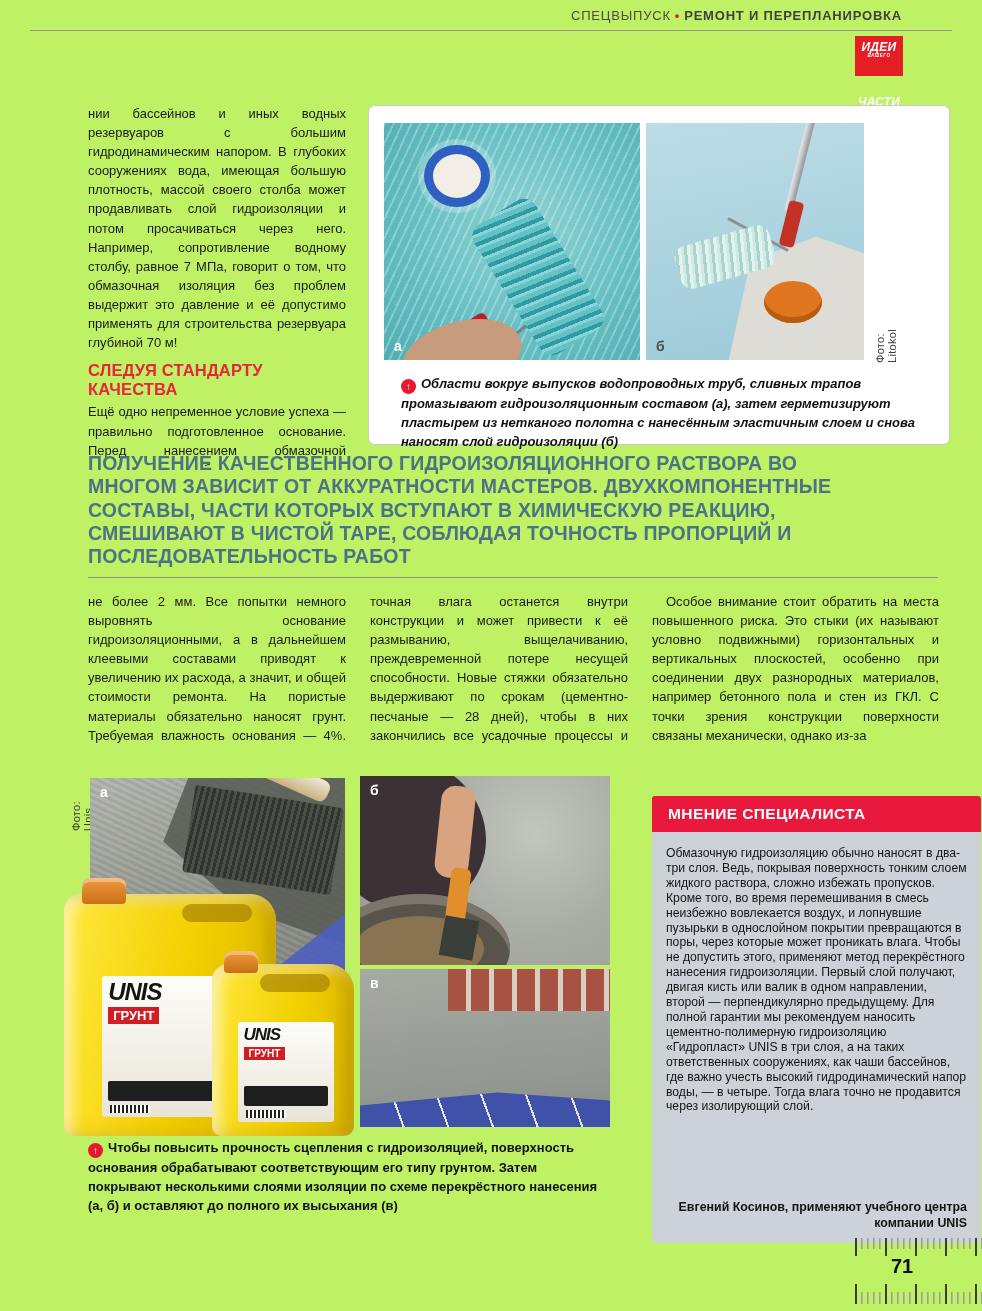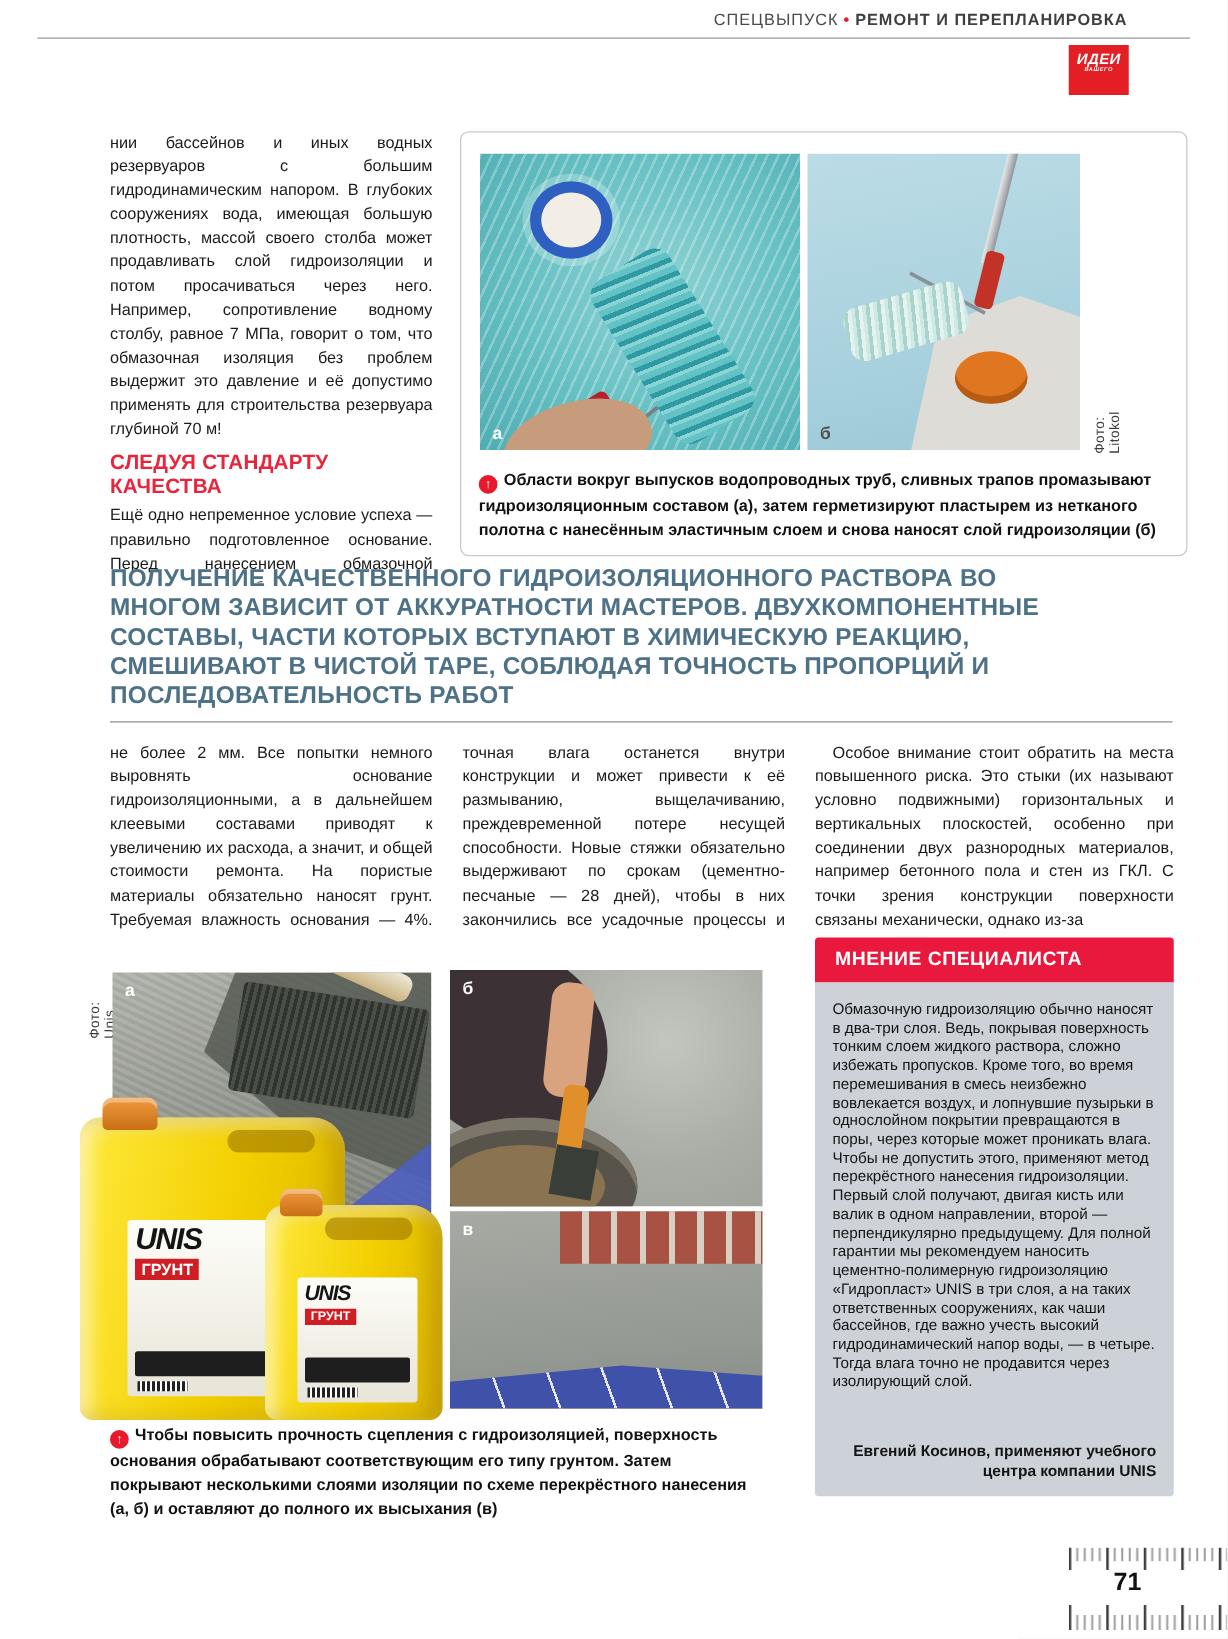--- a/index.html
+++ b/index.html
@@ -1,16 +1,16 @@
 <!DOCTYPE html>
 <html lang="ru"><head>
 <meta charset="utf-8">
 <style>
   html,body{margin:0;padding:0;background:#e9e9e9;}
-  .page{position:relative;width:982px;height:1311px;background:#ffffff;margin:0 auto;
+  .page{position:relative;width:982px;height:1311px;background:#bef264;margin:0 auto;
         font-family:"Liberation Sans",sans-serif;color:#1a1a1a;overflow:hidden;}
   [data-name]{box-sizing:border-box;}
 
   
   .kicker{position:absolute;top:8px;right:80px;font-size:13px;letter-spacing:.8px;color:#4a4a4a;}
   .kicker .pre{font-weight:400;}
   .kicker .dot{color:#e31e2c;font-weight:700;margin:0 4px;}
   .kicker .ttl{font-weight:700;color:#3f3f3f;}
   .header-rule{position:absolute;top:30px;left:30px;width:922px;height:1px;background:#9a9a9a;}
   .logo{position:absolute;top:36px;left:855px;width:48px;height:40px;background:#e31e24;color:#fff;
@@ -60,21 +60,21 @@
   .phB .wire2{position:absolute;left:78px;top:110px;width:68px;height:3px;background:#8a9095;transform:rotate(28deg);}
   .phB .roller2{position:absolute;left:30px;top:112px;width:98px;height:44px;border-radius:12px;transform:rotate(-16deg);
         background:repeating-linear-gradient(100deg,#cfe9e3 0 3px,#a9d4cd 3px 6px,#e4f3ef 6px 9px);}
   .phB .patch{position:absolute;left:0;top:0;width:100%;height:100%;
         clip-path:polygon(38% 100%,48% 58%,78% 48%,100% 55%,100% 100%);background:#dddcd6;}
   .phB .drain{position:absolute;left:118px;top:158px;width:58px;height:42px;border-radius:50%;background:#e0761f;
         box-shadow:inset 0 -6px 0 #b85c12;}
   .phB .lab{left:10px;bottom:6px;color:#4e4e4e;}
   .credit-v{position:absolute;font-size:11px;color:#3d3d3d;writing-mode:vertical-rl;transform:rotate(180deg);letter-spacing:.3px;}
   .credit-top{left:505px;top:195px;height:62px;}
-  .topcap{position:absolute;left:14px;top:268px;width:545px;}
+  .topcap{position:absolute;left:32px;top:268px;width:545px;font-style:italic;}
 
   
   .credit-bottom{left:70px;top:775px;height:56px;}
   .phA2{left:90px;top:778px;width:255px;height:232px;background:
         repeating-linear-gradient(25deg,rgba(0,0,0,.05) 0 3px,rgba(255,255,255,.05) 3px 6px),
         linear-gradient(160deg,#b3b6ae 0%,#90938b 55%,#7e817a 100%);}
   .phA2 .wet{position:absolute;right:0;top:0;width:75%;height:72%;background:#565b54;
         clip-path:polygon(18% 0,100% 0,100% 100%,45% 78%,5% 38%);opacity:.85;}
   .phA2 .brush{position:absolute;left:98px;top:18px;width:150px;height:88px;background:
         repeating-linear-gradient(95deg,#30342f 0 3px,#4a4f48 3px 6px);transform:rotate(9deg);border-radius:4px;}
@@ -116,21 +116,21 @@
        repeating-linear-gradient(90deg,#222 0 2px,#fff 2px 4px);}
   .can-big{left:6px;top:16px;width:212px;height:242px;}
   .can-small{left:154px;top:86px;width:142px;height:172px;}
   .can-small .brand{font-size:17px;}
   .can-small .grunt{font-size:10px;}
   .can-small .cap{left:12px;width:34px;height:22px;top:-13px;}
 
   .bottomcap{position:absolute;left:88px;top:1138px;width:525px;}
 
   
-  .expert{position:absolute;left:652px;top:750px;width:287px;height:447px;}
+  .expert{position:absolute;left:652px;top:796px;width:329px;height:447px;}
   .expert .bar{height:36px;background:#e8193c;color:#fff;font-weight:700;font-size:15.5px;
         line-height:36px;padding-left:16px;letter-spacing:.4px;border-radius:3px 3px 0 0;}
   .expert .graybody{position:relative;height:411px;background:#ccd2d7;padding:14px 14px 10px 14px;border-radius:0 0 3px 3px;}
   .expert .etext{font-size:12.2px;line-height:14.9px;color:#141414;height:338px;overflow:hidden;}
   .expert .attr{position:absolute;right:14px;bottom:12px;left:14px;text-align:right;font-weight:700;
         font-size:12.4px;line-height:15.5px;color:#141414;}
 
   
   .pageno{position:absolute;left:872px;top:1255px;width:60px;text-align:center;font-weight:700;font-size:20px;color:#111;}
   .ruler{position:absolute;left:855px;}

